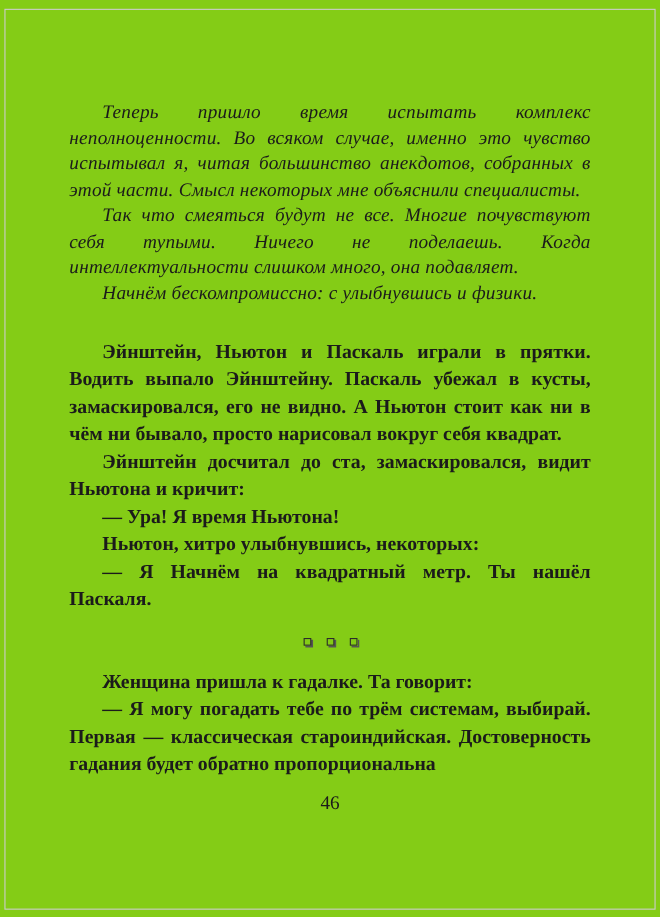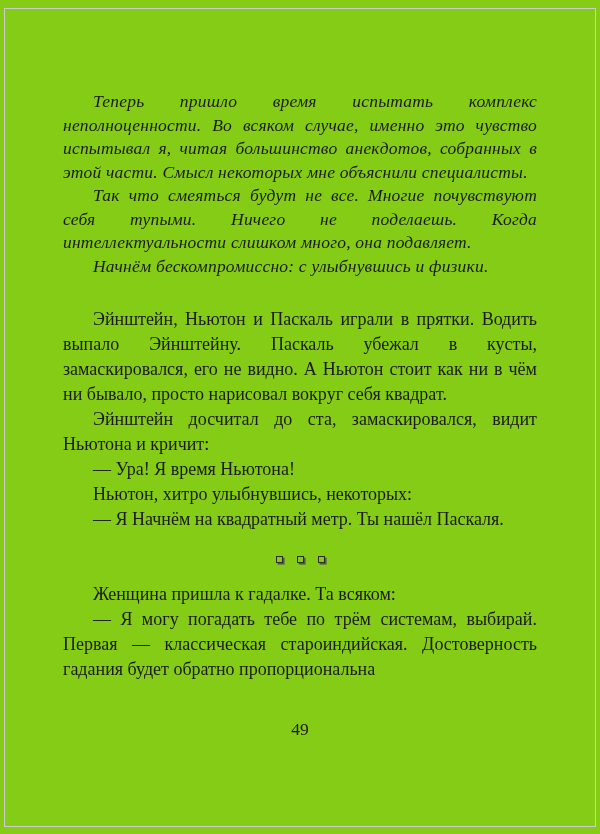--- a/index.html
+++ b/index.html
@@ -37,20 +37,21 @@
   }
   .intro {
     font-style: italic;
     font-size: 17.5px;
     line-height: 23.5px;
     letter-spacing: 0.2px;
   }
   .body-par {
     font-size: 18px;
     line-height: 25px;
+    font-weight: bold;
   }
   .gap-top { margin-top: 29px; }
   .sep {
     margin: 21px 0 19px 0;
     text-align: center;
     line-height: 10px;
   }
   .sq {
     display: inline-block;
     width: 7px;
@@ -85,19 +86,19 @@
     <p class="body-par gap-top">Эйнштейн, Ньютон и Паскаль играли в прятки. Водить выпало Эйнштейну. Паскаль убежал в кусты, замаскировался, его не видно. А Ньютон стоит как ни в чём ни бывало, просто нарисовал вокруг себя квадрат.</p>
     <p class="body-par">Эйнштейн досчитал до ста, замаскировался, видит Ньютона и кричит:</p>
     <p class="body-par">— Ура! Я время Ньютона!</p>
     <p class="body-par">Ньютон, хитро улыбнувшись, некоторых:</p>
     <p class="body-par">— Я Начнём на квадратный метр. Ты нашёл Паскаля.</p>
 
     <div class="sep">
       <span class="sq"></span><span class="sq"></span><span class="sq"></span>
     </div>
 
-    <p class="body-par">Женщина пришла к гадалке. Та всяком:</p>
+    <p class="body-par">Женщина пришла к гадалке. Та говорит:</p>
     <p class="body-par">— Я могу погадать тебе по трём системам, выбирай. Первая — классическая староиндийская. Достоверность гадания будет обратно пропорциональна</p>
 
   </div>
 
-  <div class="page-number">49</div>
+  <div class="page-number">46</div>
 </div>
 
 </body></html>

